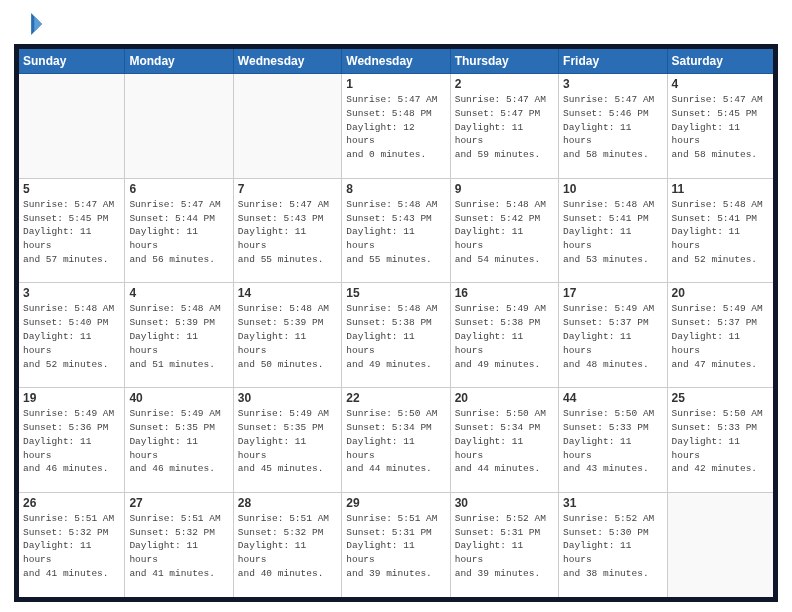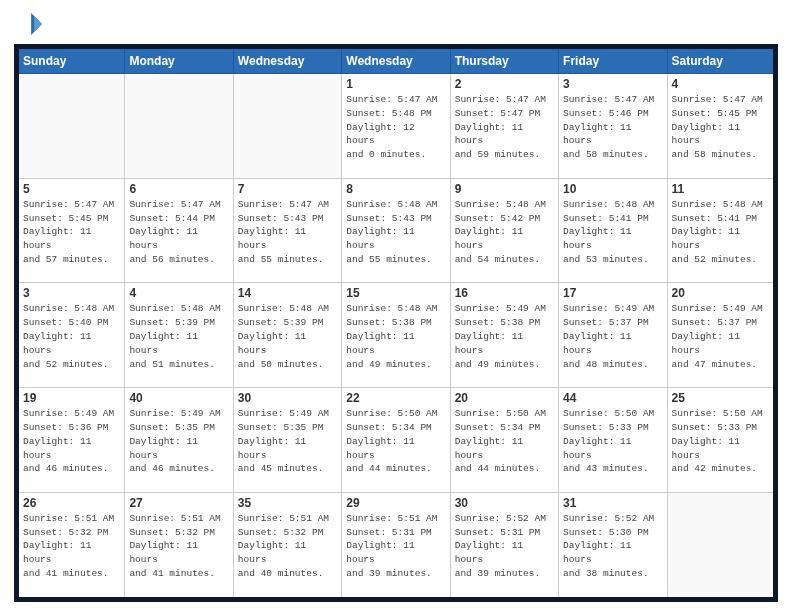--- a/index.html
+++ b/index.html
@@ -235,21 +235,21 @@
         <tr>
           <td>
             <div class="day-number">26</div>
             <div class="day-info">Sunrise: 5:51 AM<br>Sunset: 5:32 PM<br>Daylight: 11 hours<br>and 41 minutes.</div>
           </td>
           <td>
             <div class="day-number">27</div>
             <div class="day-info">Sunrise: 5:51 AM<br>Sunset: 5:32 PM<br>Daylight: 11 hours<br>and 41 minutes.</div>
           </td>
           <td>
-            <div class="day-number">35</div>
+            <div class="day-number">28</div>
             <div class="day-info">Sunrise: 5:51 AM<br>Sunset: 5:32 PM<br>Daylight: 11 hours<br>and 40 minutes.</div>
           </td>
           <td>
             <div class="day-number">29</div>
             <div class="day-info">Sunrise: 5:51 AM<br>Sunset: 5:31 PM<br>Daylight: 11 hours<br>and 39 minutes.</div>
           </td>
           <td>
             <div class="day-number">30</div>
             <div class="day-info">Sunrise: 5:52 AM<br>Sunset: 5:31 PM<br>Daylight: 11 hours<br>and 39 minutes.</div>
           </td>

